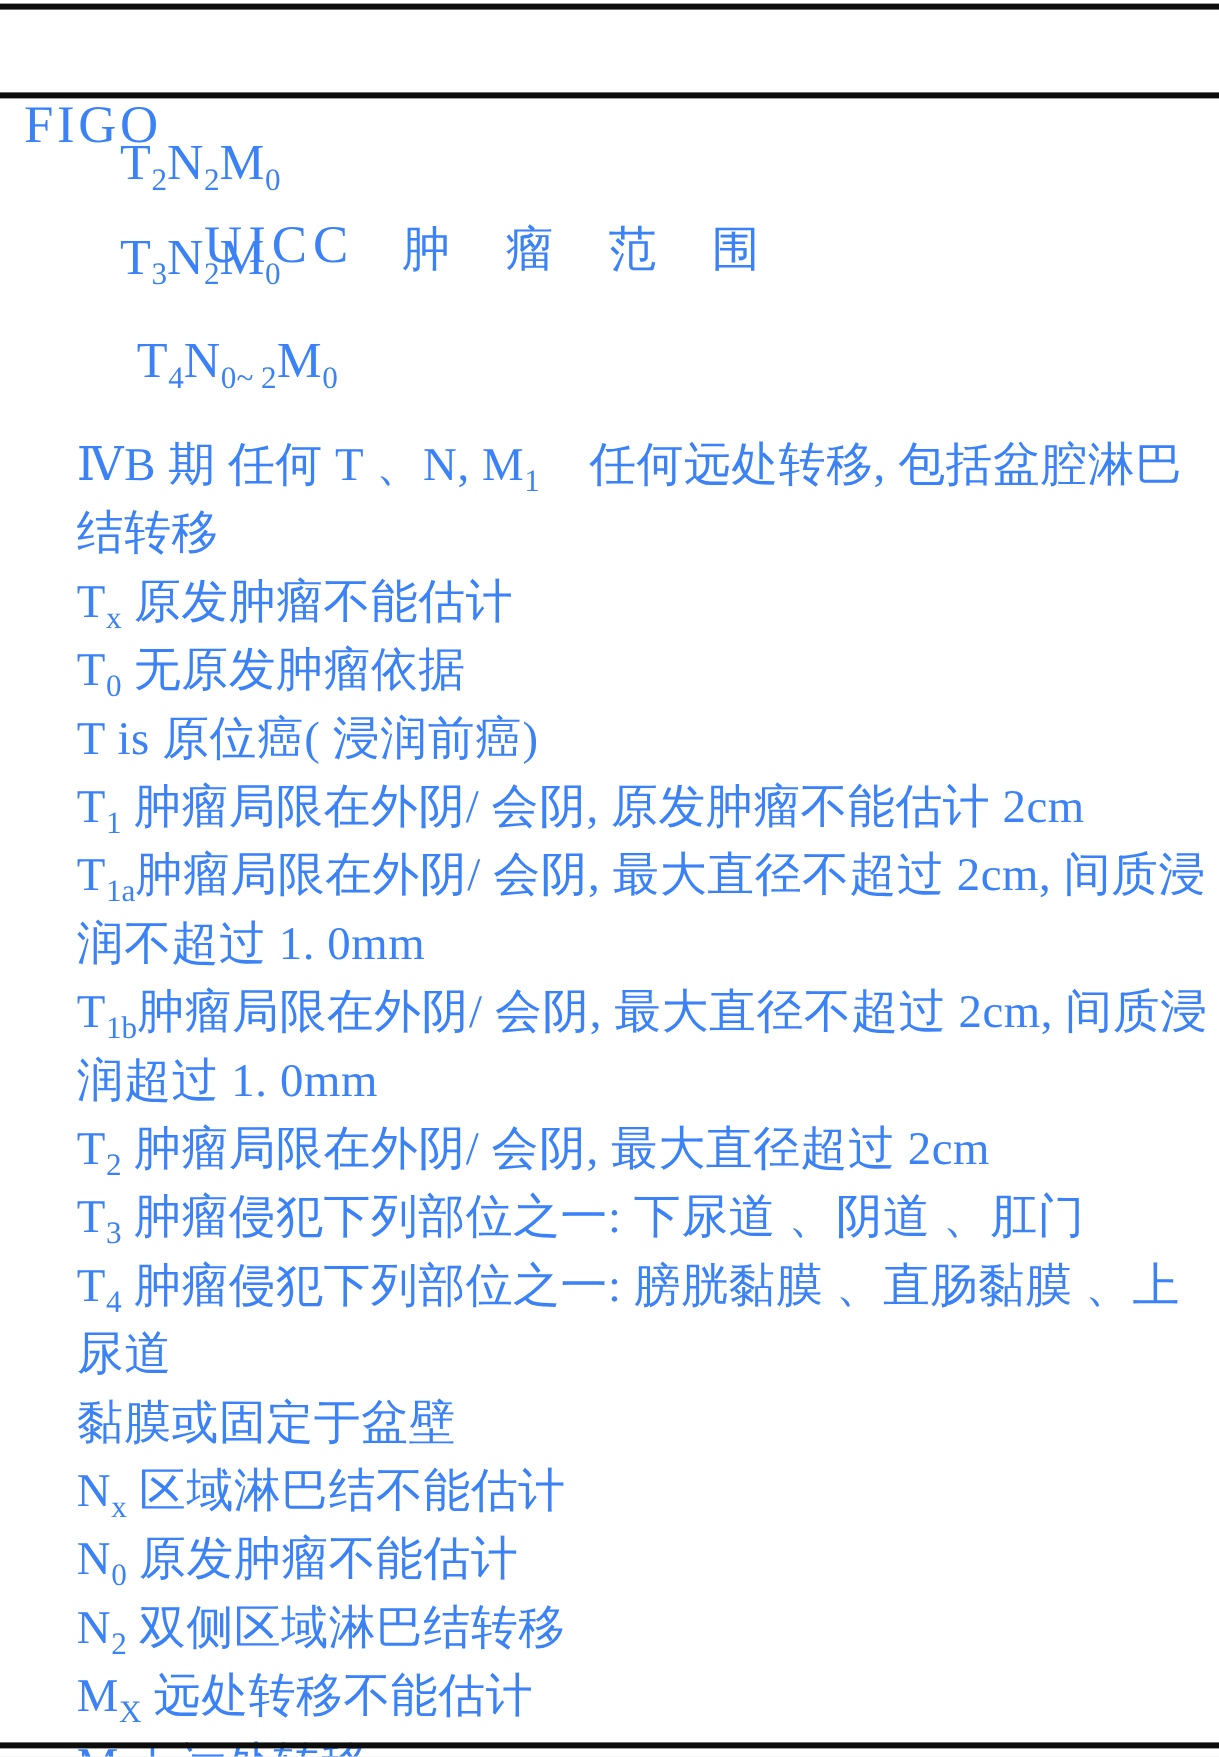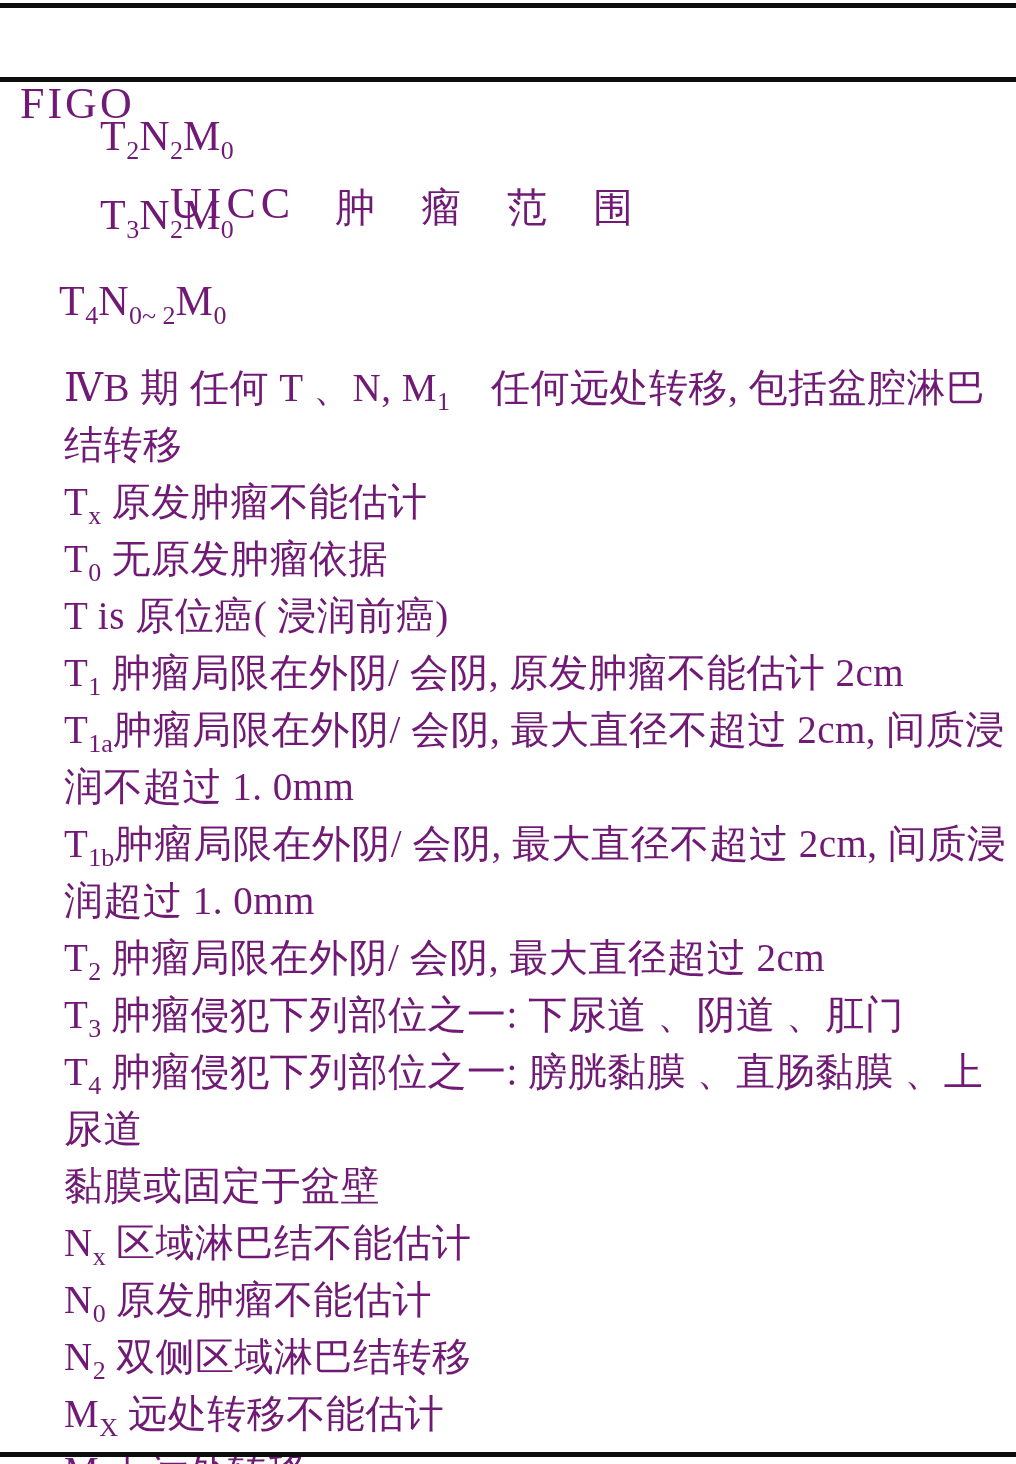--- a/index.html
+++ b/index.html
@@ -1,20 +1,20 @@
 <!DOCTYPE html>
 <html><head>
 <meta charset="utf-8">
 <style>
   html,body{margin:0;padding:0;background:#e8e8e8;}
   .sheet{
     position:relative;
     width:1016px;height:1464px;
     background:#ffffff;
-    color:#701a75;
+    color:#3b82f6;
     font-family:"Liberation Serif","DejaVu Serif",serif;
     overflow:hidden;
     margin:0 auto;
   }
   .rule{position:absolute;left:0;right:0;height:5px;background:#0d0d0d;}
   .rule-top{top:3px;}
   .rule-header{top:77px;}
   .rule-bottom{top:1452px;}
   .header{
     position:absolute;top:26px;left:0;right:0;height:52px;
@@ -25,21 +25,21 @@
   .h-scope{position:absolute;left:335px;font-size:40px;letter-spacing:46px;}
   .rows{position:absolute;top:86px;left:0;right:0;}
   .row{
     font-size:39px;
     line-height:57px;
     padding-left:64px;
     white-space:pre-wrap;
     letter-spacing:0.5px;
   }
   .row.code{padding-left:100px;font-size:42px;margin-top:22px;}
-  .row.t4{padding-left:59px;}
+  .row.t4{padding-left:114px;}
   .row.gap{margin-top:29px;}
   .row sub{
     font-size:26px;
     line-height:0;
     vertical-align:-9px;
     letter-spacing:0;
   }
 </style>
 </head>
 <body>

